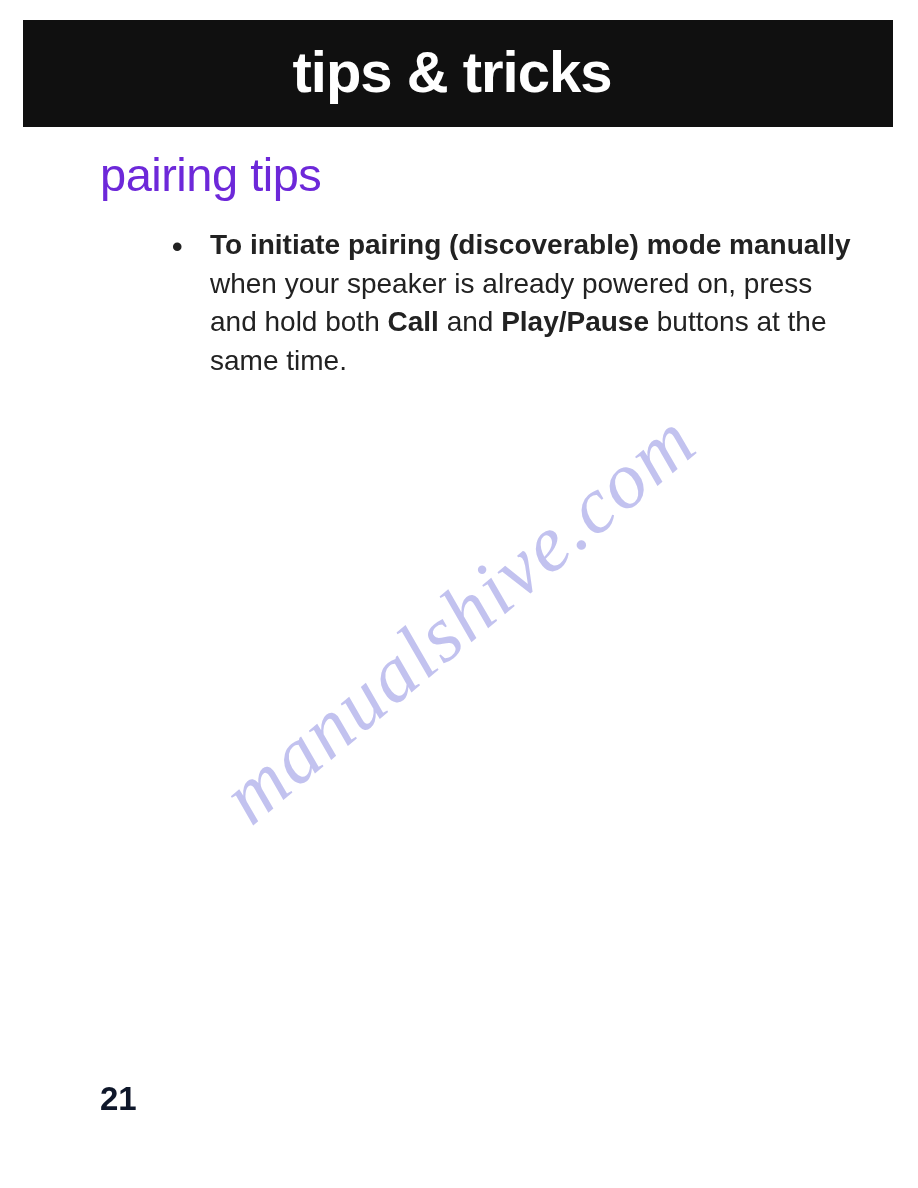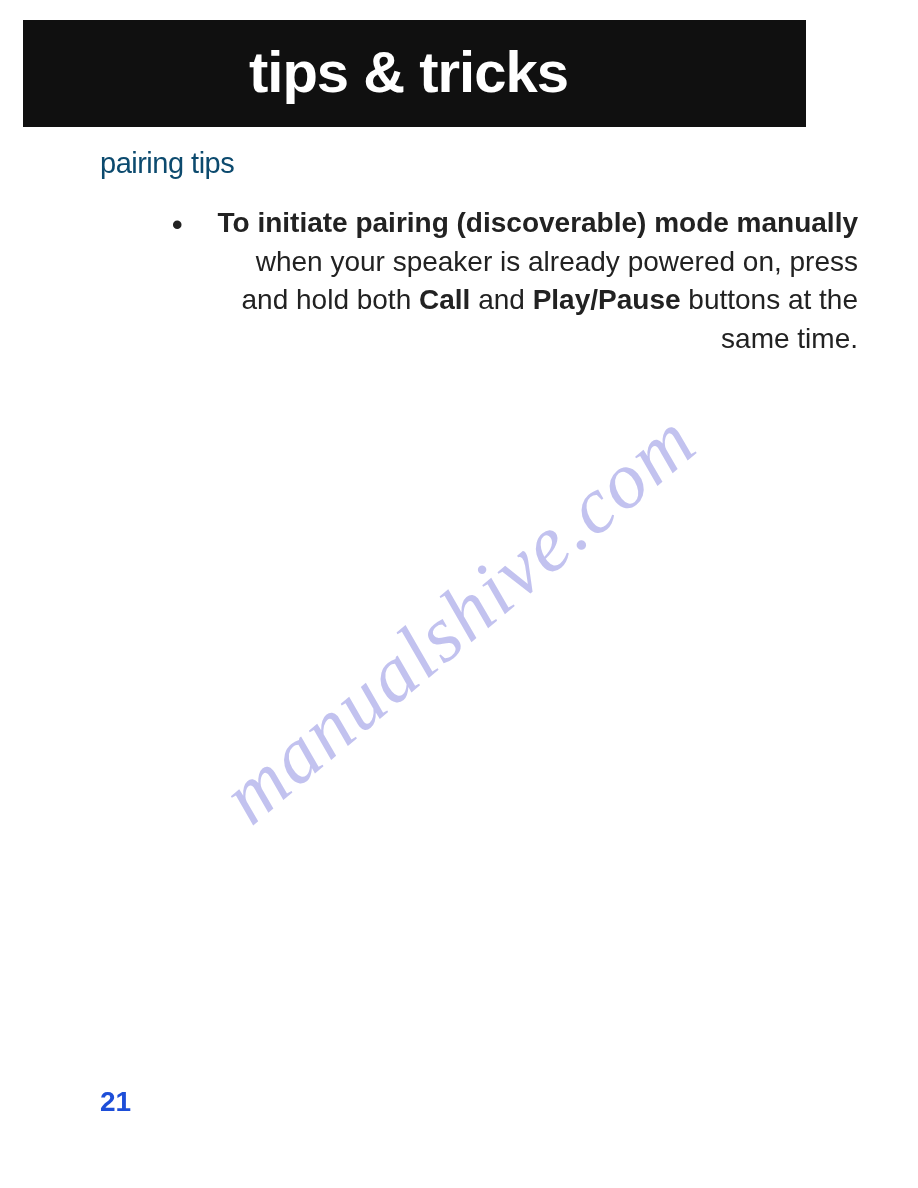--- a/index.html
+++ b/index.html
@@ -9,47 +9,46 @@
     }
     body {
       width: 918px;
       height: 1188px;
       background: #ffffff;
       font-family: Arial, Helvetica, sans-serif;
       position: relative;
       overflow: hidden;
     }
     .header-band {
-      width: 783px;
+      width: 870px;
       margin-left: 23px;
       margin-top: 20px;
       background: #101010;
       color: #ffffff;
       text-align: center;
       padding: 18px 12px 22px 0;
     }
     .header-band h1 {
       font-size: 58px;
       font-weight: 700;
       letter-spacing: -1px;
     }
     .content {
       padding: 20px 60px 0 100px;
     }
     .subheading {
-      font-size: 29px;
+      font-size: 47px;
       font-weight: 400;
-      color: #0c4a6e;
+      color: #6d28d9;
       margin-bottom: 24px;
       letter-spacing: -0.5px;
     }
     ul.bullets {
       list-style: none;
       padding-left: 72px;
-      text-align: right;
     }
     ul.bullets li {
       position: relative;
       font-size: 28px;
       line-height: 1.38;
       color: #222;
       margin-bottom: 28px;
       padding-left: 38px;
     }
     ul.bullets li::before {
@@ -58,23 +57,23 @@
       left: 0;
       top: 0;
       font-size: 30px;
       font-weight: 700;
     }
     .b { font-weight: 700; }
     .page-number {
       position: absolute;
       left: 100px;
       bottom: 70px;
-      font-size: 28px;
+      font-size: 33px;
       font-weight: 700;
-      color: #1d4ed8;
+      color: #0f172a;
     }
     .watermark {
       position: absolute;
       left: 50%;
       top: 52%;
       transform: translate(-50%, -50%) rotate(-40deg);
       font-size: 80px;
       color: rgba(120, 120, 220, 0.45);
       font-family: Georgia, 'Times New Roman', serif;
       font-style: italic;

